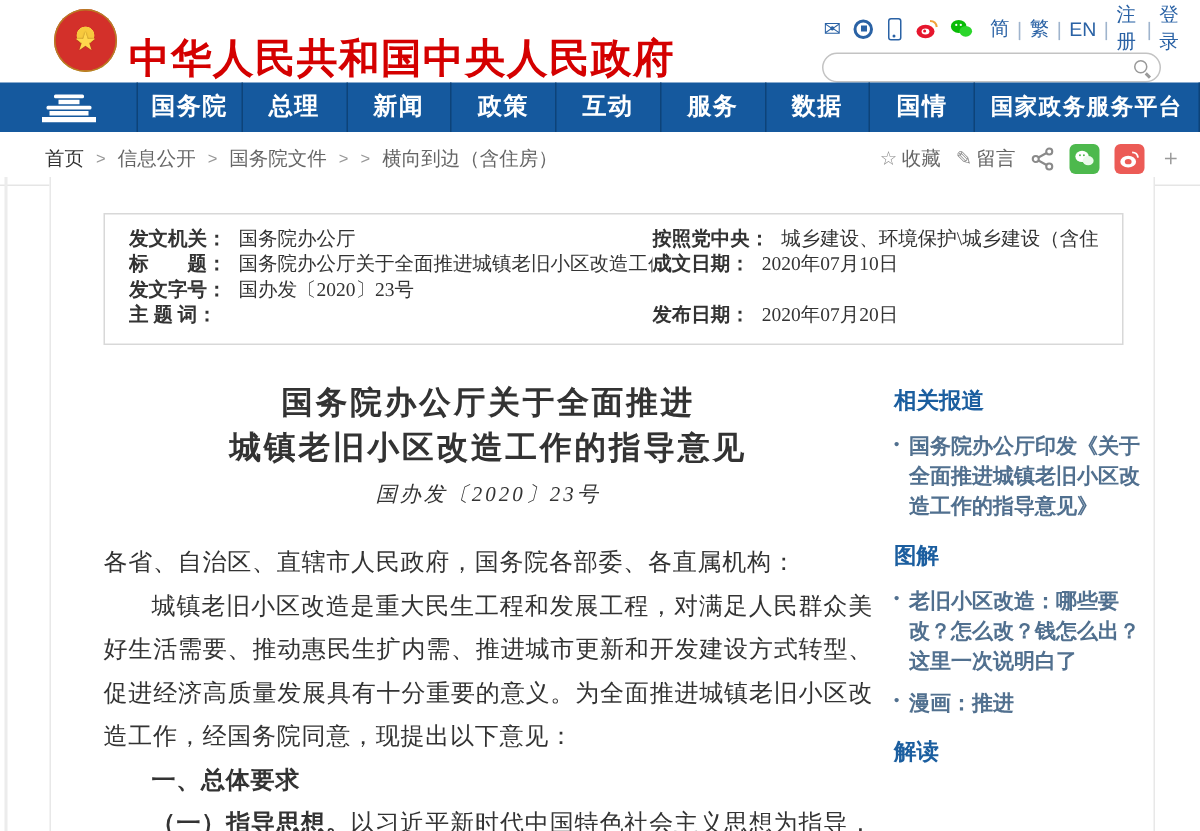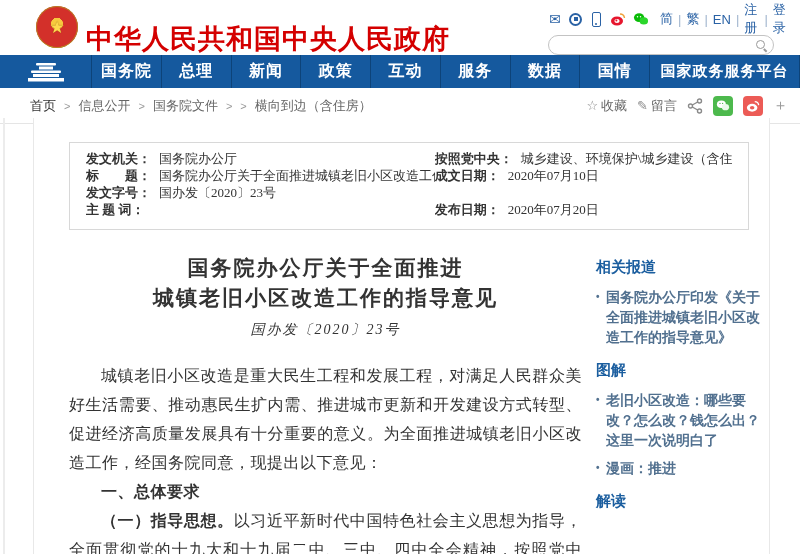--- a/index.html
+++ b/index.html
@@ -229,20 +229,21 @@
       </div>
     </div>
 
     <div class="article">
       <div class="doc-title">
         <div>国务院办公厅关于全面推进</div>
         <div>城镇老旧小区改造工作的指导意见</div>
       </div>
       <div class="doc-num">国办发〔2020〕23号</div>
       <div class="doc-body">
+        <p>各省、自治区、直辖市人民政府，国务院各部委、各直属机构：</p>
         <p class="indent">城镇老旧小区改造是重大民生工程和发展工程，对满足人民群众美好生活需要、推动惠民生扩内需、推进城市更新和开发建设方式转型、促进经济高质量发展具有十分重要的意义。为全面推进城镇老旧小区改造工作，经国务院同意，现提出以下意见：</p>
         <p class="indent bold">一、总体要求</p>
         <p class="indent"><span class="bold">（一）指导思想。</span><span>以习近平新时代中国特色社会主义思想为指导，全面贯彻党的十九大和十九届二中、三中、四中全会精神，按照党中央、国务院决策部署，坚持以人民为中心的发展思想，坚持新发展理念，按照高质量发展要求，大力改造提升城镇老旧小区，改善居民居住条件，推动构建“纵向到底、横向到边、共建共治共享”的社区治理体系，让人民群众</span></p>
       </div>
     </div>
 
     <div class="sidebar">
       <div class="sb-sec">
         <div class="sb-head">相关报道</div>
         <div class="sb-link">国务院办公厅印发《关于全面推进城镇老旧小区改造工作的指导意见》</div>

